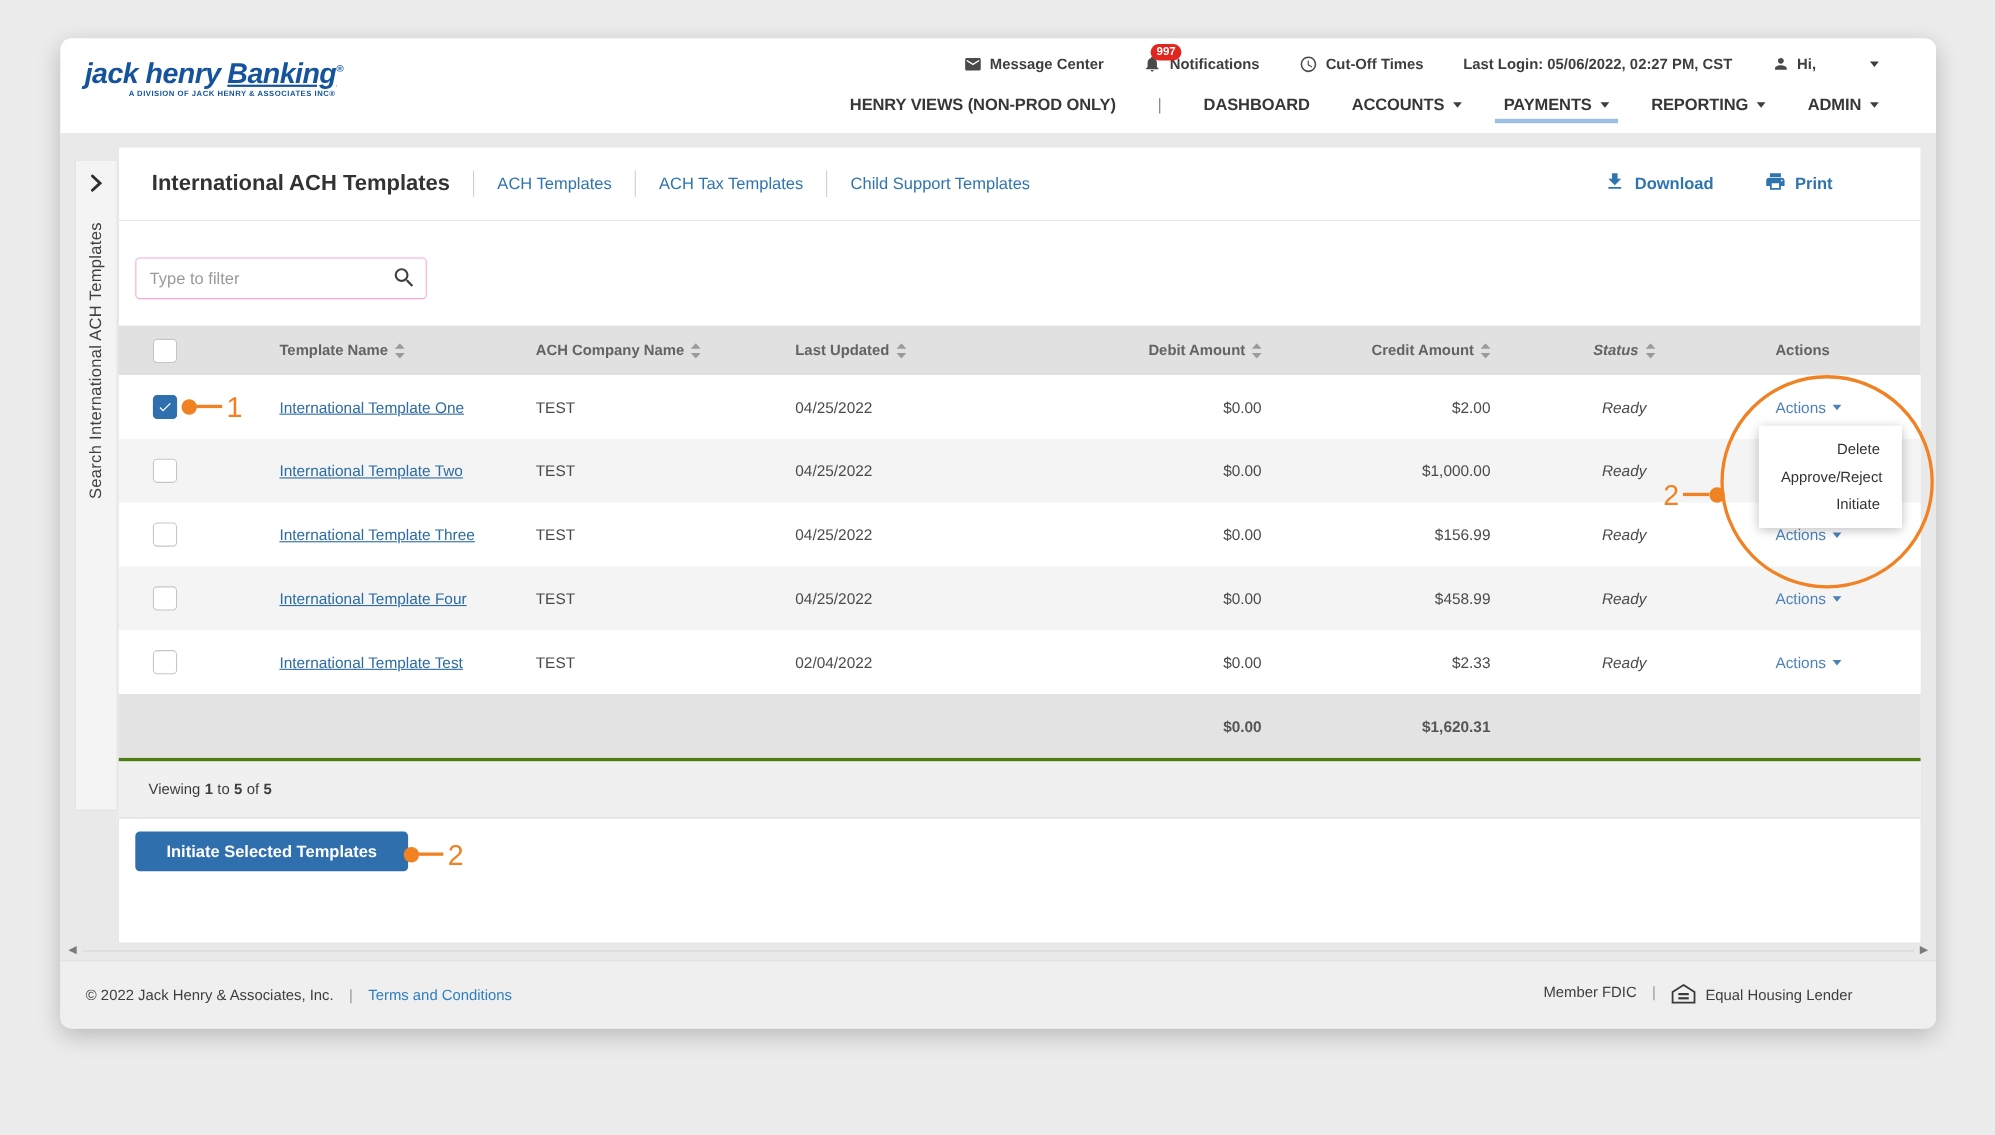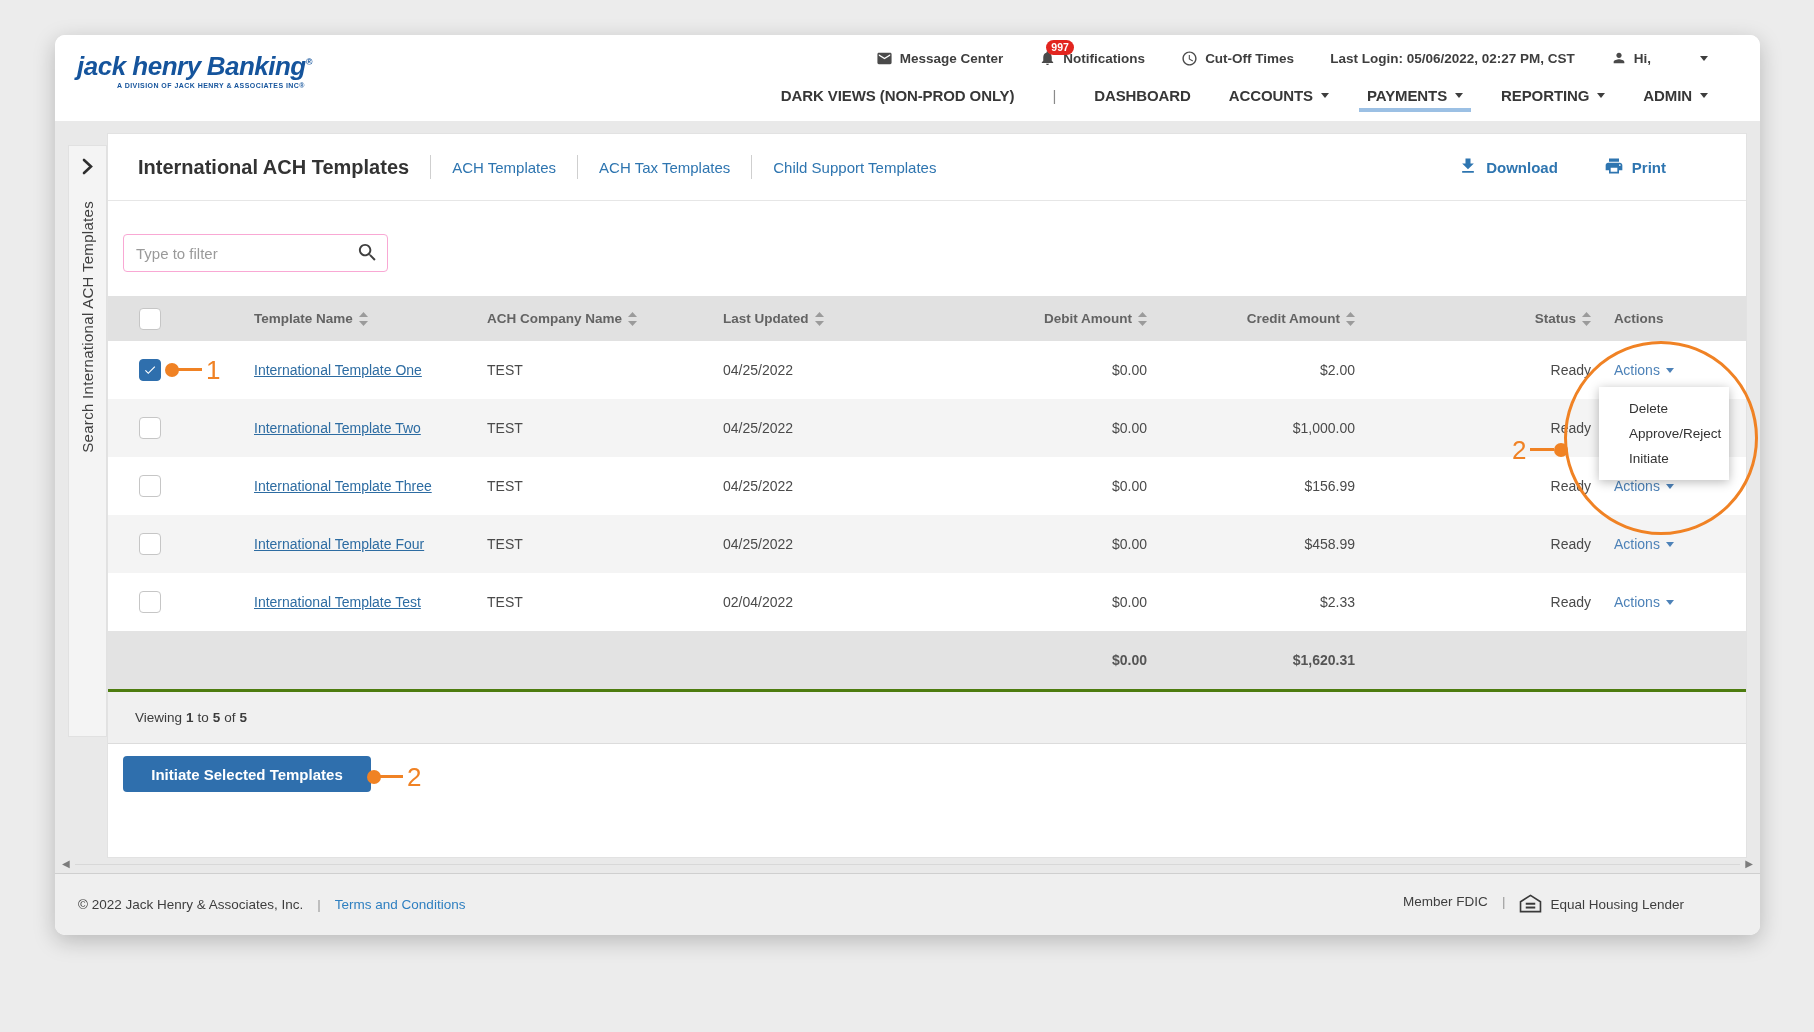--- a/index.html
+++ b/index.html
@@ -14,21 +14,21 @@
   .window {
     position:absolute; left:55px; top:35px; width:1705px; height:900px;
     background:#ffffff; border-radius:10px;
     box-shadow:0 6px 22px rgba(0,0,0,.22);
   }
   
   .hdr { position:absolute; top:0; left:0; right:0; height:86px; background:#fff; border-radius:10px 10px 0 0; }
   .logo { position:absolute; left:22px; top:18px; color:#15549c; line-height:1; }
   .logo-line1 { font-size:26px; font-style:italic; letter-spacing:-0.5px; white-space:nowrap; }
   .logo-brand { font-weight:800; }
-  .logo-product { font-weight:700; margin-left:6px; }
+  .logo-product { font-weight:700; margin-left:6px;text-decoration:underline; }
   .logo-reg { font-size:9px; vertical-align:super; font-weight:700; }
   .logo-tagline { font-size:7px; font-weight:700; letter-spacing:.45px; margin:3px 0 0 40px; white-space:nowrap; }
   .util { position:absolute; top:10px; right:52px; display:flex; align-items:center; gap:36px;
           font-size:13.5px; font-weight:700; color:#3e3e3e; height:26px; }
   .util-item { display:flex; align-items:center; gap:7px; cursor:pointer; white-space:nowrap; }
   .util-item svg { display:block; }
   .bell-wrap { position:relative; }
   .badge { position:absolute; top:-9px; left:7px; background:#e2251f; color:#fff; border-radius:9px;
            padding:2px 5px; font-size:10.5px; font-weight:700; line-height:1; }
   .caret { width:0; height:0; border-left:4.5px solid transparent; border-right:4.5px solid transparent;
@@ -69,40 +69,40 @@
   .tbl { margin-top:24px; font-size:14px; color:#4a4a4a; }
   .trow { display:flex; align-items:center; height:58px; background:#fff; }
   .trow.alt { background:#f4f4f4; }
   .thead { height:45px; background:#e1e1e1; font-size:13.5px; font-weight:700; color:#636363; }
   .c1 { flex:0 0 146px; padding-left:31px; }
   .c2 { flex:0 0 233px; }
   .c3 { flex:0 0 236px; }
   .c4 { flex:0 0 230px; }
   .c5 { flex:0 0 201px; display:flex; justify-content:flex-end; padding-right:7px; }
   .c6 { flex:0 0 208px; display:flex; justify-content:flex-end; padding-right:7px; }
-  .c7 { flex:0 0 236px; display:flex; justify-content:flex-end; padding-right:7px; }
+  .c7 { flex:0 0 236px; display:flex; justify-content:center; padding-right:7px;font-style:italic; }
   .c8 { flex:0 0 150px; padding-left:16px; }
   .hcell { display:flex; align-items:center; gap:6px; cursor:pointer; }
   .tpl-link { color:#2d6ca2; text-decoration:underline; cursor:pointer; }
   .actions-link { color:#4d82b8; cursor:pointer; display:flex; align-items:center; gap:6px; }
   .caret-sm { width:0; height:0; border-left:4px solid transparent; border-right:4px solid transparent;
               border-top:5px solid #4d82b8; display:inline-block; }
   .cbx { width:22px; height:22px; border:1.5px solid #c6c6c6; border-radius:4px; background:#fff; cursor:pointer;
          display:flex; align-items:center; justify-content:center; }
   .cbx.checked { background:#2f6fad; border-color:#2f6fad; }
   .totals { background:#e3e3e3; font-weight:700; color:#555; }
   .viewing { height:55px; background:#f0f0f0; border-top:3px solid #4d7c0f; border-bottom:1px solid #dcdcdc;
              display:flex; align-items:center; padding-left:27px; font-size:13.5px; color:#3c3c3c; gap:4px; }
   .viewing b { font-weight:700; }
   .init-btn { position:absolute; left:15px; top:622px; width:248px; height:36px; background:#2f6fad; color:#fff;
               font-size:15px; font-weight:700; border:none; border-radius:4px; cursor:pointer;
               font-family:"Liberation Sans", sans-serif; }
   
   .menu { position:absolute; left:1491px; top:253px; width:130px; background:#fff; z-index:30;
-          box-shadow:0 2px 10px rgba(0,0,0,.28); padding:9px 14px; }
+          box-shadow:0 2px 10px rgba(0,0,0,.28); padding:9px 4px;text-align:right; }
   .menu-item { padding:5px 16px; font-size:13.5px; color:#333; cursor:pointer; white-space:nowrap; }
   
   .ann { position:absolute; z-index:50; pointer-events:none; }
   .ann-num { font-size:26px; color:#f08224; font-weight:400; line-height:1; }
   .ann-dot { width:14px; height:14px; border-radius:50%; background:#f08224; }
   .ann-line { height:3px; background:#f08224; }
   .ann-ring { position:absolute; left:1456px; top:207px; width:194px; height:194px; border:3px solid #f08224;
               border-radius:50%; z-index:45; pointer-events:none; }
   
   .hscroll-arrow { position:absolute; bottom:4px; font-size:10px; color:#7c7c7c; cursor:pointer; line-height:1; }
@@ -167,21 +167,21 @@
               <path d="M12 12c2.21 0 4-1.79 4-4s-1.79-4-4-4-4 1.79-4 4 1.79 4 4 4zm0 2c-2.67 0-8 1.34-8 4v2h16v-2c0-2.66-5.33-4-8-4z"></path>
             </svg>
         </span>
         <span>Hi,</span>
         <span class="caret user-caret"></span>
       </div>
     </div>
 
     <div class="nav">
       <div class="nav-item">
-        <span>DARK VIEWS (NON-PROD ONLY)</span>
+        <span>HENRY VIEWS (NON-PROD ONLY)</span>
       </div>
       <div class="nav-sep">|</div>
       <div class="nav-item">
         <span>DASHBOARD</span>
       </div>
       <div class="nav-item">
         <span>ACCOUNTS</span>
         <span class="caret"></span>
       </div>
       <div class="nav-item active">

